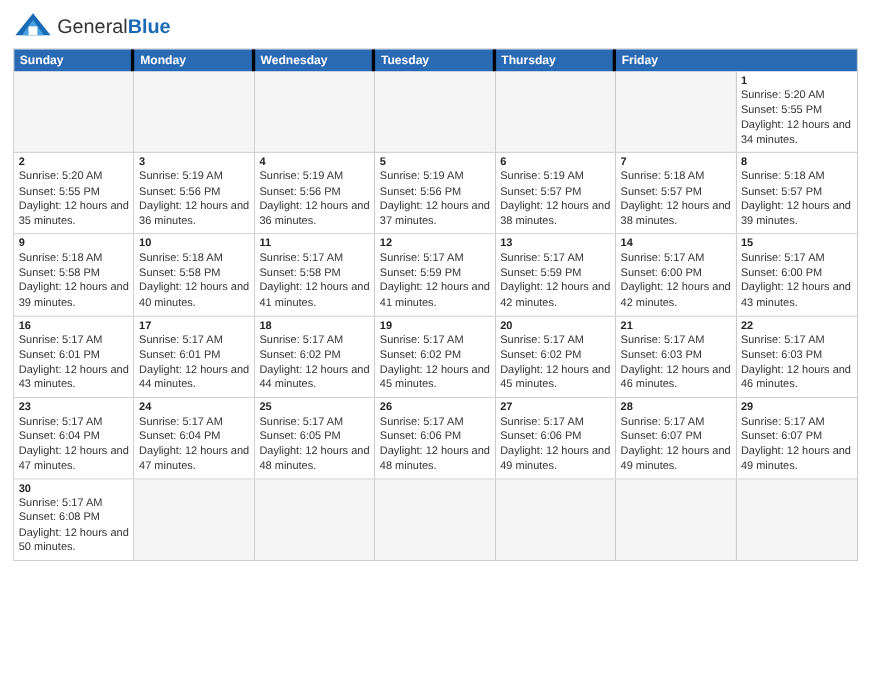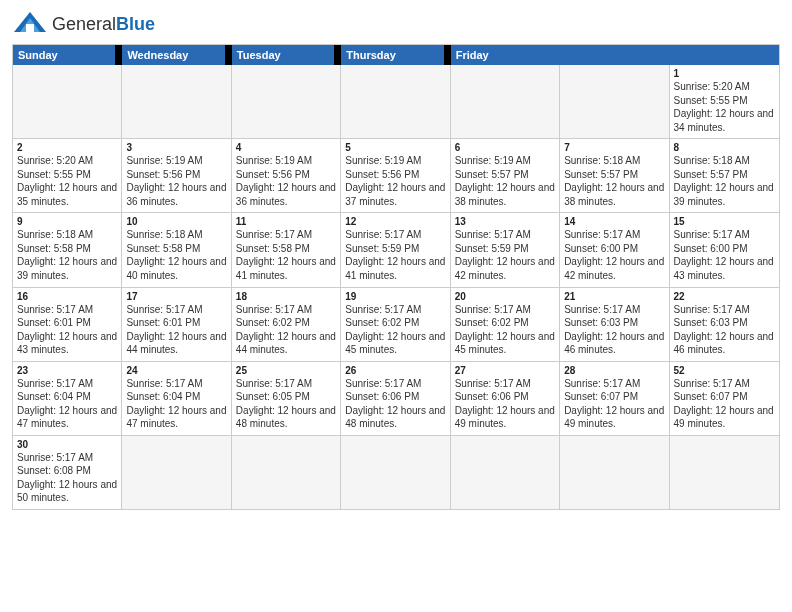--- a/index.html
+++ b/index.html
@@ -54,21 +54,21 @@
     .cal-header {
       display: grid;
       grid-template-columns: repeat(7, 1fr);
       background: #2a6ab5;
     }
     .cal-header-cell {
       color: #fff;
       font-size: 11px;
       font-weight: bold;
       padding: 4px 5px;
-      border-right: 7px solid #000000;
+      border-right: 3px solid #000000;
     }
     .cal-header-cell:last-child { border-right: none; }
     .cal-body {
       flex: 1;
       display: flex;
       flex-direction: column;
     }
     .cal-row {
       display: grid;
       grid-template-columns: repeat(7, 1fr);
@@ -116,20 +116,21 @@
     </div>
     <div class="title-block">
       <div class="month-title"></div>
       <div class="location"></div>
     </div>
   </div>
 
   <div class="calendar">
     <div class="cal-header">
     <div class="cal-header-cell">Sunday</div>
+        <div class="cal-header-cell">Monday</div>
         <div class="cal-header-cell">Wednesday</div>
         <div class="cal-header-cell">Tuesday</div>
         <div class="cal-header-cell">Thursday</div>
         <div class="cal-header-cell">Friday</div>
       </div>
     <div class="cal-body">
     <div class="cal-row">
           <div class="cal-cell empty"></div>
           <div class="cal-cell empty"></div>
           <div class="cal-cell empty"></div>
@@ -250,21 +251,21 @@
           </div>
           <div class="cal-cell">
             <span class="day-num">27</span>
             <div class="sun-info">Sunrise: 5:17 AM<br>Sunset: 6:06 PM<br>Daylight: 12 hours and 49 minutes.</div>
           </div>
           <div class="cal-cell">
             <span class="day-num">28</span>
             <div class="sun-info">Sunrise: 5:17 AM<br>Sunset: 6:07 PM<br>Daylight: 12 hours and 49 minutes.</div>
           </div>
           <div class="cal-cell">
-            <span class="day-num">52</span>
+            <span class="day-num">29</span>
             <div class="sun-info">Sunrise: 5:17 AM<br>Sunset: 6:07 PM<br>Daylight: 12 hours and 49 minutes.</div>
           </div>
         </div>
         <div class="cal-row">
           <div class="cal-cell">
             <span class="day-num">30</span>
             <div class="sun-info">Sunrise: 5:17 AM<br>Sunset: 6:08 PM<br>Daylight: 12 hours and 50 minutes.</div>
           </div>
           <div class="cal-cell empty"></div>
           <div class="cal-cell empty"></div>

